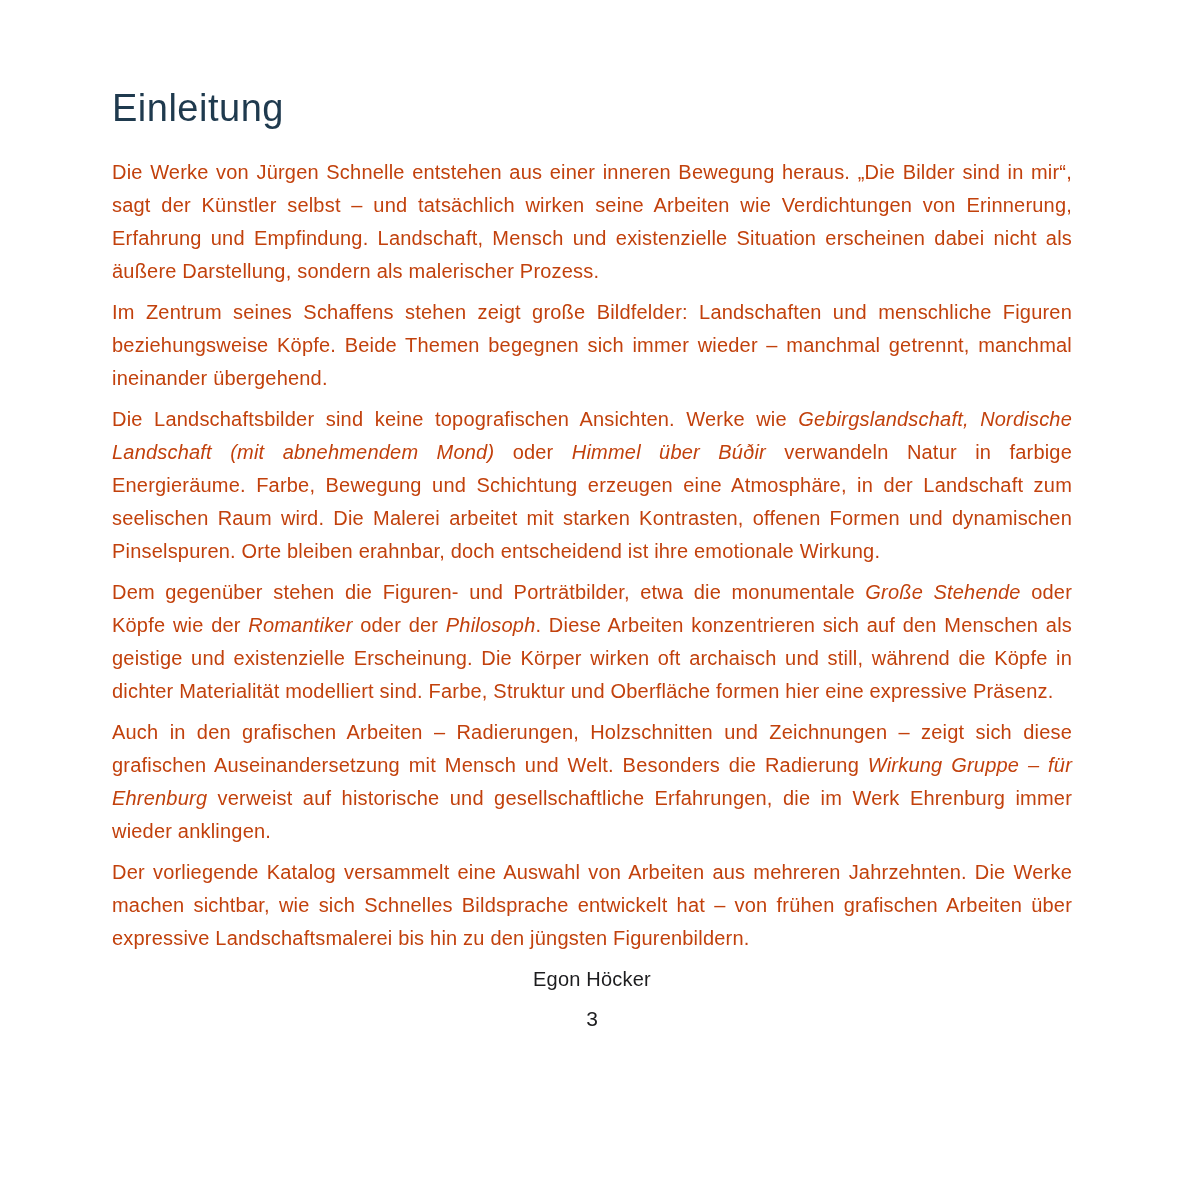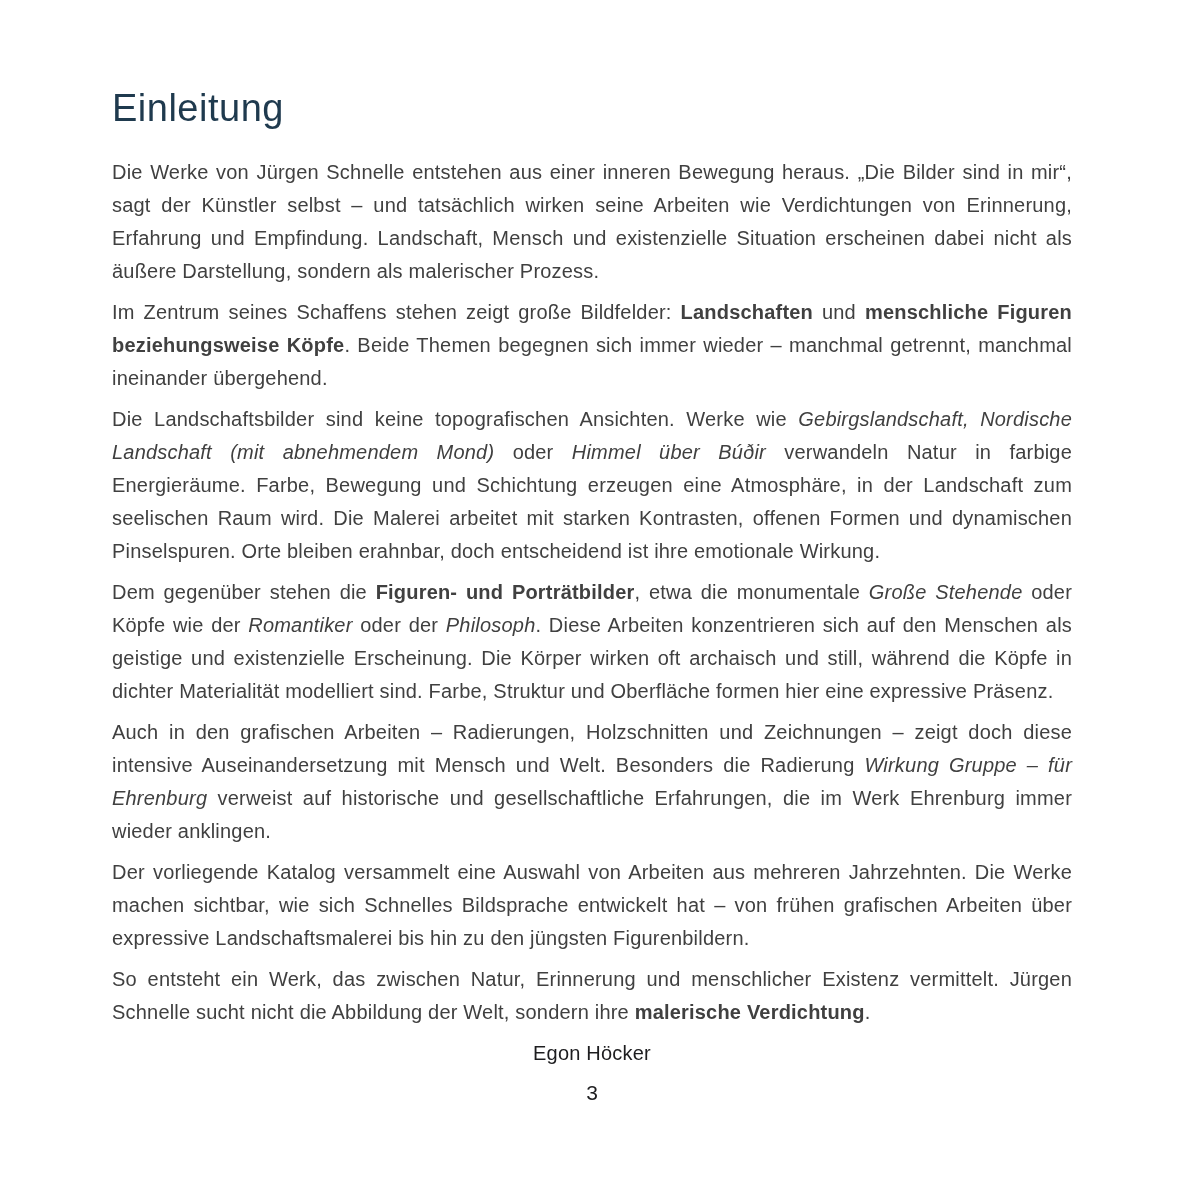--- a/index.html
+++ b/index.html
@@ -28,24 +28,24 @@
     font-weight: 400;
     letter-spacing: 0.5px;
     color: #1f3a4e;
   }
   .body-text p {
     margin: 0 0 8px 0;
     font-size: 20px;
     line-height: 33px;
     text-align: justify;
     letter-spacing: 0.2px;
-    color: #404040;
+    color: #c2410c;
   }
   .body-text p strong {
-    font-weight: 700;
+    font-weight: 400;
   }
   .body-text p em {
     font-style: italic;
   }
   .signature p {
     margin: 0 0 5px 0;
     font-size: 20px;
     line-height: 33px;
     text-align: center;
     letter-spacing: 0.2px;
@@ -69,25 +69,24 @@
   <div class="body-text">
 
     <p><span>Die Werke von Jürgen Schnelle entstehen aus einer inneren Bewegung heraus. „Die Bilder sind in mir“, sagt der Künstler selbst – und tatsächlich wirken seine Arbeiten wie Verdichtungen von Erinnerung, Erfahrung und Empfindung. Landschaft, Mensch und existenzielle Situation erscheinen dabei nicht als äußere Darstellung, sondern als malerischer Prozess.</span></p>
 
     <p><span>Im Zentrum seines Schaffens stehen zeigt große Bildfelder: </span><strong>Landschaften</strong><span> und </span><strong>menschliche Figuren beziehungsweise Köpfe</strong><span>. Beide Themen begegnen sich immer wieder – manchmal getrennt, manchmal ineinander übergehend.</span></p>
 
     <p><span>Die Landschaftsbilder sind keine topografischen Ansichten. Werke wie </span><em>Gebirgslandschaft, Nordische Landschaft (mit abnehmendem Mond)</em><span> oder </span><em>Himmel über Búðir</em><span> verwandeln Natur in farbige Energieräume. Farbe, Bewegung und Schichtung erzeugen eine Atmosphäre, in der Landschaft zum seelischen Raum wird. Die Malerei arbeitet mit starken Kontrasten, offenen Formen und dynamischen Pinselspuren. Orte bleiben erahnbar, doch entscheidend ist ihre emotionale Wirkung.</span></p>
 
     <p><span>Dem gegenüber stehen die </span><strong>Figuren- und Porträtbilder</strong><span>, etwa die monumentale </span><em>Große Stehende</em><span> oder Köpfe wie der </span><em>Romantiker</em><span> oder der </span><em>Philosoph</em><span>. Diese Arbeiten konzentrieren sich auf den Menschen als geistige und existenzielle Erscheinung. Die Körper wirken oft archaisch und still, während die Köpfe in dichter Materialität modelliert sind. Farbe, Struktur und Oberfläche formen hier eine expressive Präsenz.</span></p>
 
-    <p><span>Auch in den grafischen Arbeiten – Radierungen, Holzschnitten und Zeichnungen – zeigt doch diese intensive Auseinandersetzung mit Mensch und Welt. Besonders die Radierung </span><em>Wirkung Gruppe – für Ehrenburg</em><span> verweist auf historische und gesellschaftliche Erfahrungen, die im Werk Ehrenburg immer wieder anklingen.</span></p>
+    <p><span>Auch in den grafischen Arbeiten – Radierungen, Holzschnitten und Zeichnungen – zeigt sich diese grafischen Auseinandersetzung mit Mensch und Welt. Besonders die Radierung </span><em>Wirkung Gruppe – für Ehrenburg</em><span> verweist auf historische und gesellschaftliche Erfahrungen, die im Werk Ehrenburg immer wieder anklingen.</span></p>
 
     <p><span>Der vorliegende Katalog versammelt eine Auswahl von Arbeiten aus mehreren Jahrzehnten. Die Werke machen sichtbar, wie sich Schnelles Bildsprache entwickelt hat – von frühen grafischen Arbeiten über expressive Landschaftsmalerei bis hin zu den jüngsten Figurenbildern.</span></p>
 
-    <p><span>So entsteht ein Werk, das zwischen Natur, Erinnerung und menschlicher Existenz vermittelt. Jürgen Schnelle sucht nicht die Abbildung der Welt, sondern ihre </span><strong>malerische Verdichtung</strong><span>.</span></p>
 
   </div>
 
   <div class="signature">
     <p>Egon Höcker</p>
   </div>
 
   <div class="page-number">3</div>
 
 </div>

